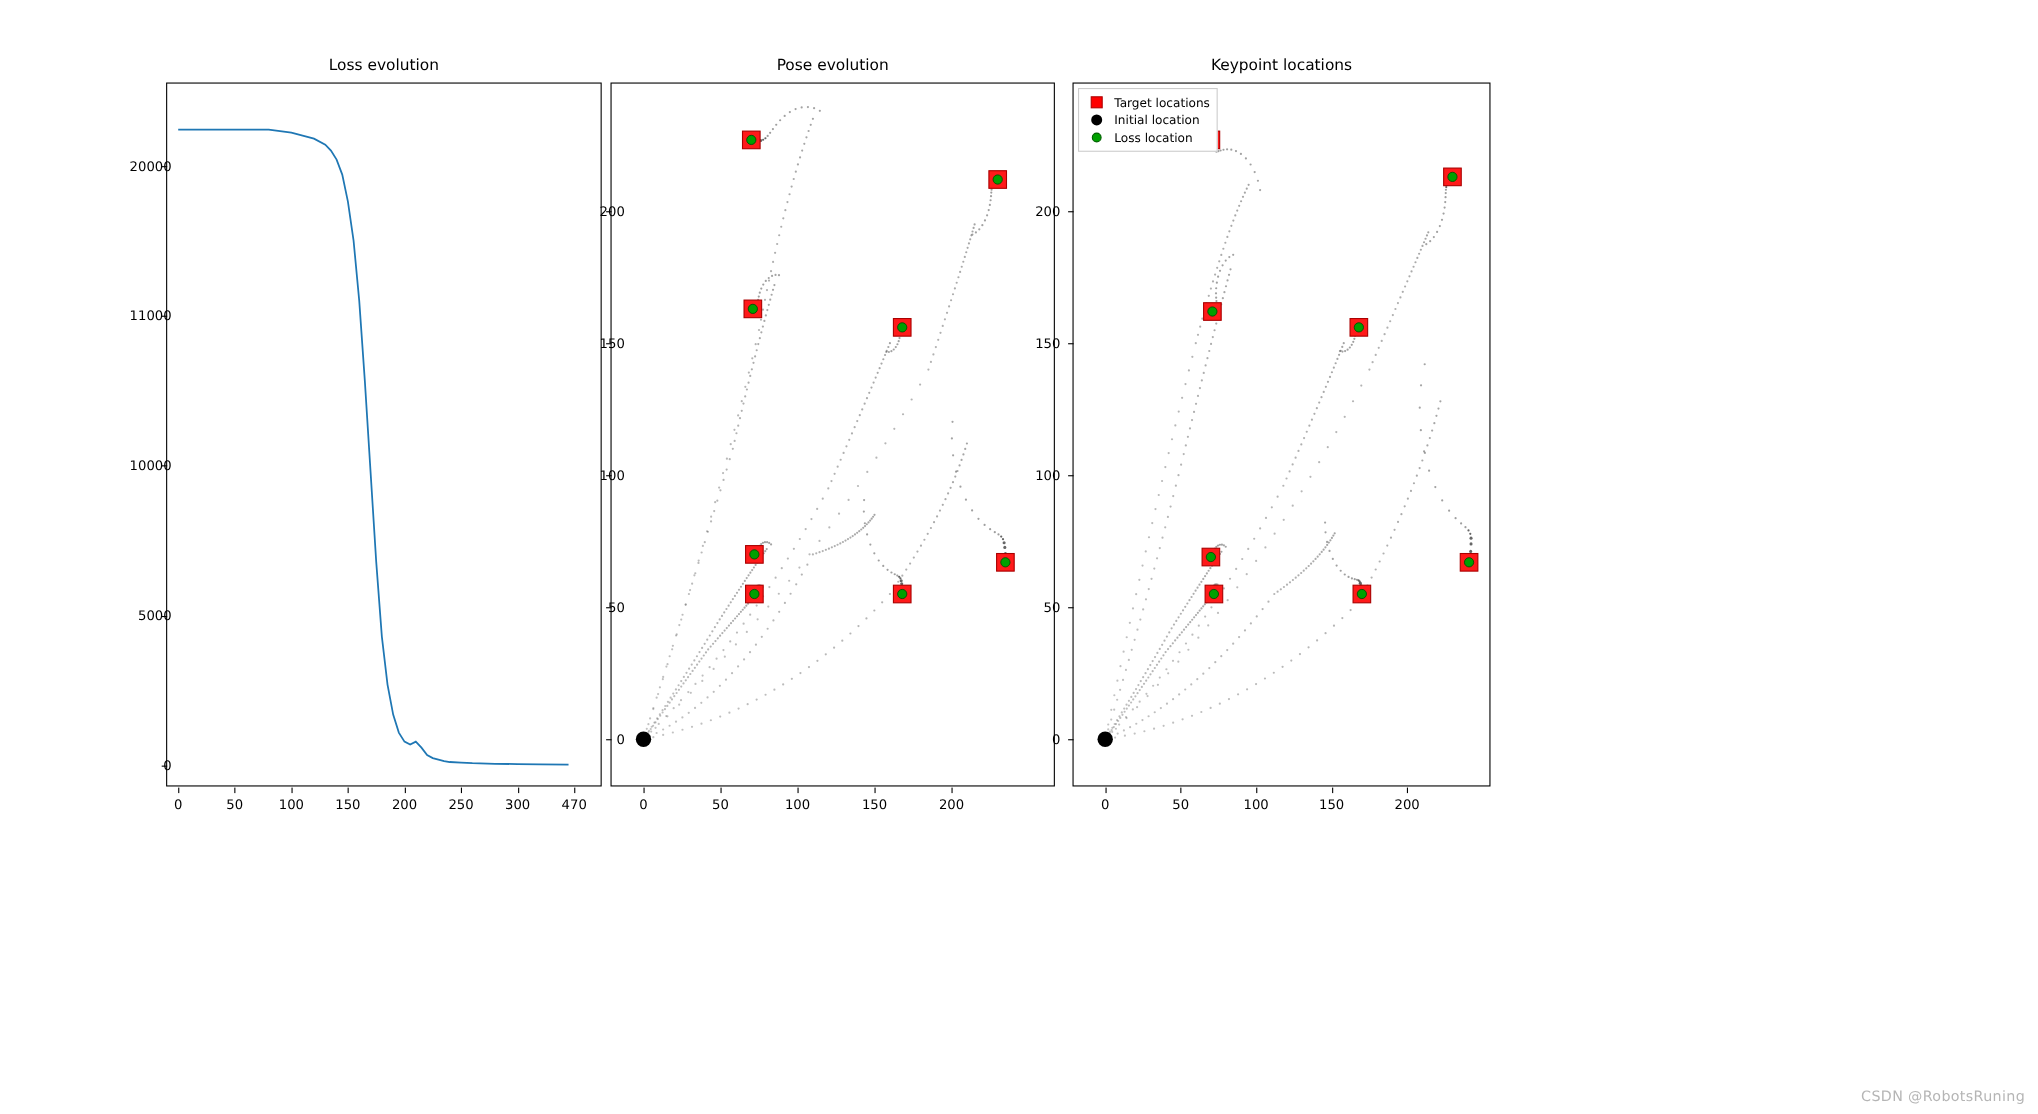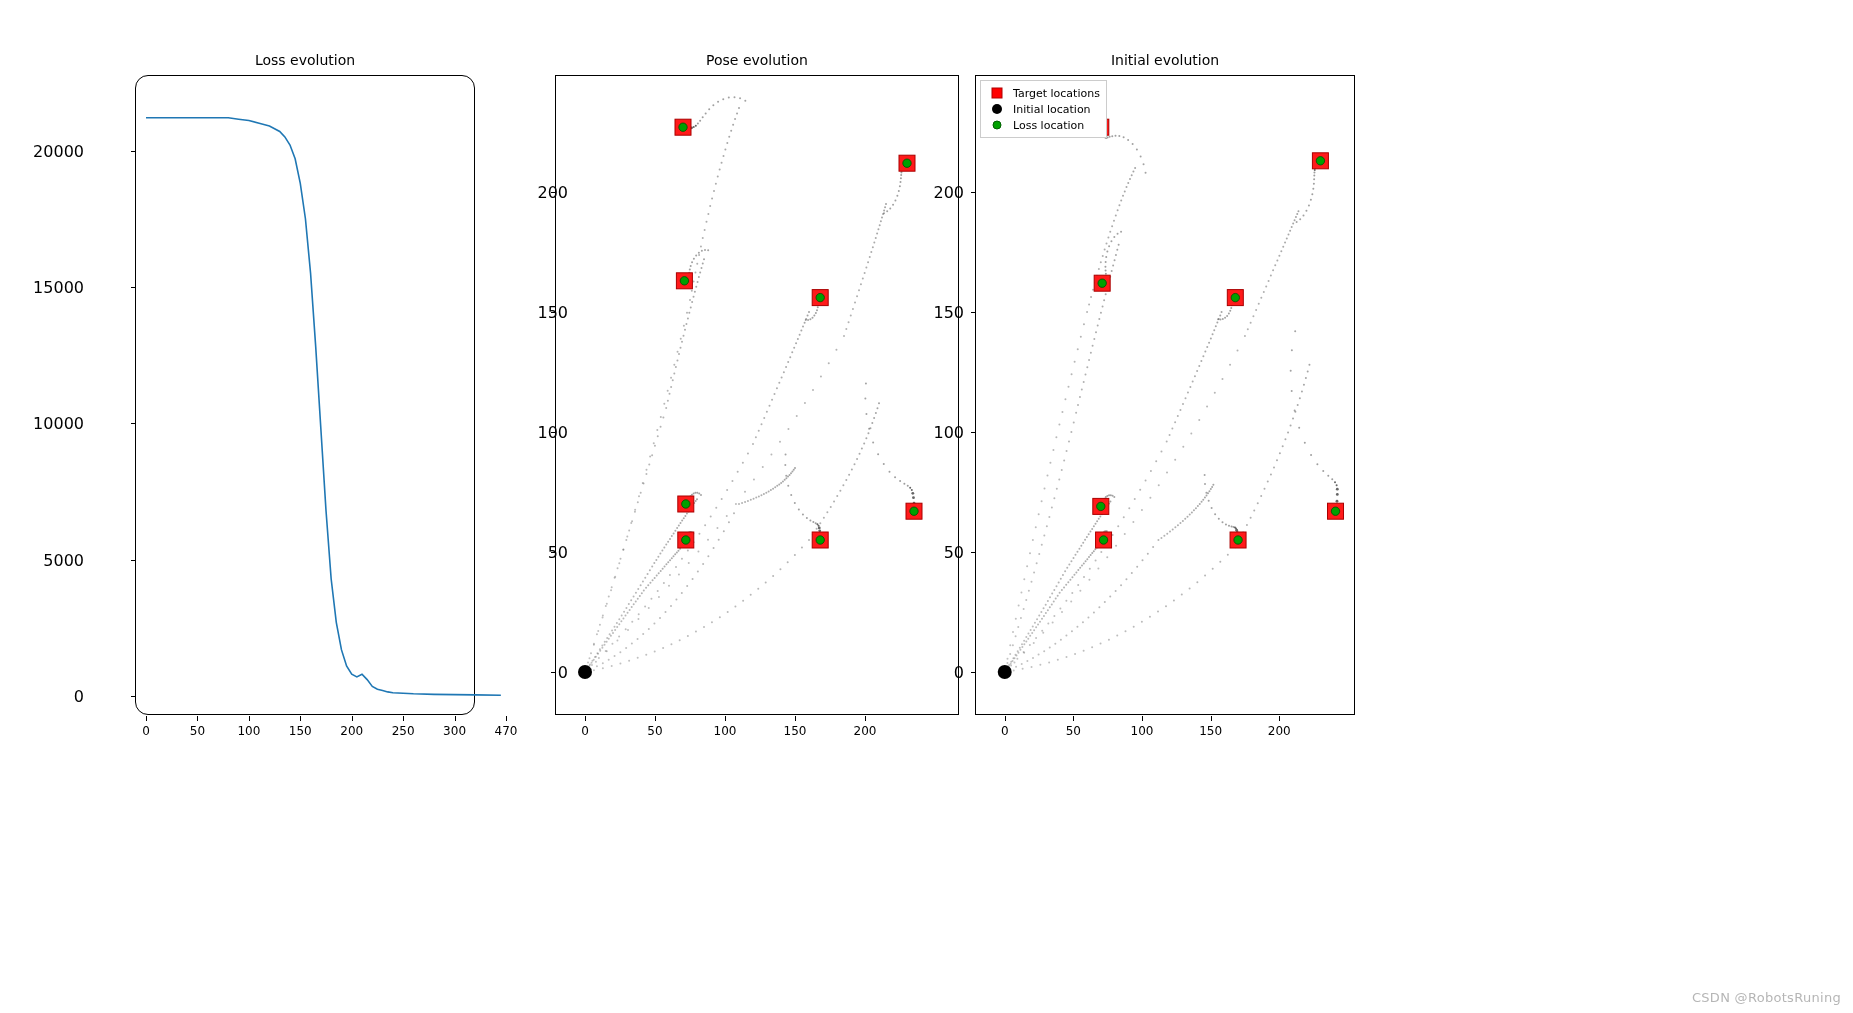--- a/index.html
+++ b/index.html
@@ -50,21 +50,21 @@
   }
   .tick-label-x {
     position: absolute;
     font-size: 12px;
     transform: translateX(-50%);
     text-align: center;
     white-space: nowrap;
   }
   .tick-label-y {
     position: absolute;
-    font-size: 16px;
+    font-size: 12px;
     transform: translateY(-50%);
     text-align: right;
     white-space: nowrap;
   }
   svg.plot {
     position: absolute;
     left: 0; top: 0;
     width: 100%; height: 100%;
     overflow: visible;
   }
@@ -96,21 +96,21 @@
     font-size: 13px;
     color: rgba(120,120,120,0.55);
     letter-spacing: 0.3px;
   }
 </style>
 </head>
 <body>
 
 <div class="figure">
 
-  <div class="panel" id="panel0" style="left:0; width:340px;border-radius:13px;">
+  <div class="panel" id="panel0" style="left:16px; width:396px;">
     <div class="title">Loss evolution</div>
     <svg class="plot" id="plot0">
         <path d="M10 41.81818181818187 L20.285714285714285 41.81818181818187 L30.57142857142857 41.81818181818187 L40.85714285714286 41.81818181818187 L51.14285714285714 41.81818181818187 L61.42857142857142 41.81818181818187 L71.71428571428572 41.81818181818187 L82 41.81818181818187 L92.28571428571428 41.81818181818187 L102.57142857142856 43.181818181818244 L112.85714285714285 44.545454545454504 L123.14285714285714 47.27272727272725 L133.42857142857144 50 L143.71428571428572 55.454545454545496 L148.85714285714286 60.90909090909099 L154 69.09090909090912 L159.14285714285714 82.72727272727275 L164.28571428571428 107.27272727272725 L169.42857142857142 142.72727272727275 L174.57142857142856 197.27272727272725 L179.71428571428572 270.90909090909093 L184.85714285714286 352.72727272727275 L190 434.54545454545456 L195.1428571428571 502.72727272727275 L200.28571428571428 546.3636363636364 L205.42857142857142 573.6363636363636 L210.57142857142858 590 L215.7142857142857 598.1818181818181 L220.85714285714286 600.9090909090909 L226 598.1818181818181 L231.14285714285717 603.6363636363636 L236.28571428571428 610.4545454545455 L241.42857142857144 613.1818181818181 L246.57142857142858 614.5454545454545 L251.7142857142857 615.9090909090909 L256.8571428571429 616.7272727272727 L267.14285714285717 617.2727272727273 L277.42857142857144 617.8181818181819 L298 618.3636363636364 L318.57142857142856 618.6363636363636 L339.1428571428571 618.9090909090909 L364.8571428571429 619.1818181818181" fill="none" stroke="#1f77b4" stroke-width="1.6"></path>
       </svg>
     <div id="axes0">
         <div class="axis-tick-x" style="left: 10px; top: 640px;"></div>
         <div class="tick-label-x" style="left: 10px; top: 648px;">0</div>
         <div class="axis-tick-x" style="left: 61.4286px; top: 640px;"></div>
         <div class="tick-label-x" style="left: 61.4286px; top: 648px;">50</div>
         <div class="axis-tick-x" style="left: 112.857px; top: 640px;"></div>
@@ -125,21 +125,21 @@
         <div class="tick-label-x" style="left: 318.571px; top: 648px;">300</div>
         <div class="axis-tick-x" style="left: 370px; top: 640px;"></div>
         <div class="tick-label-x" style="left: 370px; top: 648px;">470</div>
         <div class="axis-tick-y" style="left: -5px; top: 620px;"></div>
         <div class="tick-label-y" style="right: 390px; top: 620px;">0</div>
         <div class="axis-tick-y" style="left: -5px; top: 483.636px;"></div>
         <div class="tick-label-y" style="right: 390px; top: 483.636px; text-align: center;">5000</div>
         <div class="axis-tick-y" style="left: -5px; top: 347.273px;"></div>
         <div class="tick-label-y" style="right: 390px; top: 347.273px;">10000</div>
         <div class="axis-tick-y" style="left: -5px; top: 210.909px;"></div>
-        <div class="tick-label-y" style="right: 390px; top: 210.909px;">15000</div>
+        <div class="tick-label-y" style="right: 390px; top: 210.909px;">11000</div>
         <div class="axis-tick-y" style="left: -5px; top: 74.5455px;"></div>
         <div class="tick-label-y" style="right: 390px; top: 74.5455px;">20000</div>
       </div>
   </div>
 
   <div class="panel" id="panel1" style="left:420px; width:404px;">
     <div class="title">Pose evolution</div>
     <svg class="plot" id="plot1">
         <g>
           <circle cx="29" cy="596" r="1" fill="#555" fill-opacity="0.35"></circle>
@@ -785,21 +785,21 @@
         <div class="axis-tick-y" style="left: -5px; top: 356px;"></div>
         <div class="tick-label-y" style="right: 390px; top: 356px;">100</div>
         <div class="axis-tick-y" style="left: -5px; top: 236px;"></div>
         <div class="tick-label-y" style="right: 390px; top: 236px;">150</div>
         <div class="axis-tick-y" style="left: -5px; top: 116px;"></div>
         <div class="tick-label-y" style="right: 390px; top: 116px;">200</div>
       </div>
   </div>
 
   <div class="panel" id="panel2" style="left:840px; width:380px;">
-    <div class="title">Initial evolution</div>
+    <div class="title">Keypoint locations</div>
     <svg class="plot" id="plot2">
         <g>
           <circle cx="28.725490196078432" cy="596" r="1" fill="#555" fill-opacity="0.35"></circle>
           <circle cx="31.477591036414562" cy="582.6469387755102" r="1" fill="#555" fill-opacity="0.3533783783783784"></circle>
           <circle cx="34.24369747899159" cy="569.3306122448979" r="1" fill="#555" fill-opacity="0.3567567567567567"></circle>
           <circle cx="37.023809523809526" cy="556.0510204081633" r="1" fill="#555" fill-opacity="0.3601351351351351"></circle>
           <circle cx="39.817927170868344" cy="542.8081632653061" r="1" fill="#555" fill-opacity="0.36351351351351346"></circle>
           <circle cx="42.62605042016807" cy="529.6020408163265" r="1" fill="#555" fill-opacity="0.36689189189189186"></circle>
           <circle cx="45.44817927170868" cy="516.4326530612245" r="1" fill="#555" fill-opacity="0.37027027027027026"></circle>
           <circle cx="48.28431372549019" cy="503.3" r="1" fill="#555" fill-opacity="0.3736486486486486"></circle>

